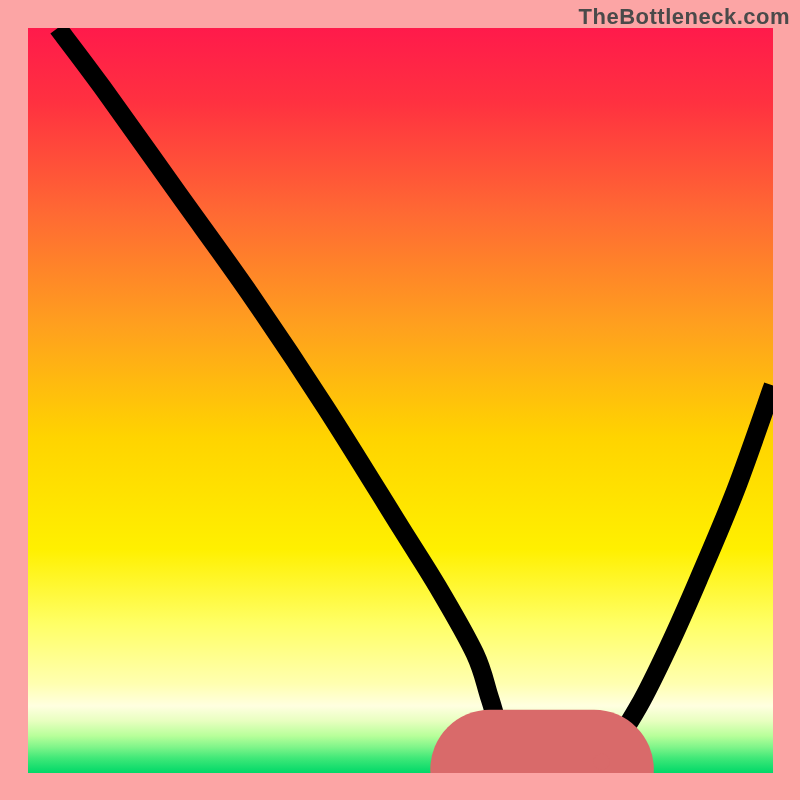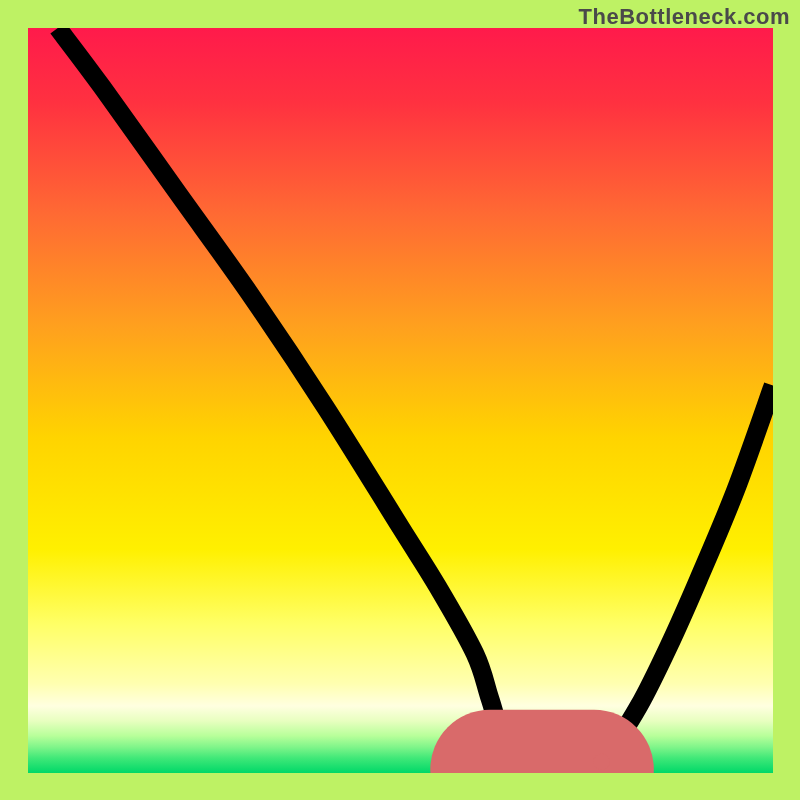--- a/index.html
+++ b/index.html
@@ -8,21 +8,21 @@
     width: 800px;
     height: 800px;
     background: #000;
     overflow: hidden;
     font-family: Arial, Helvetica, sans-serif;
   }
   .frame {
     position: relative;
     width: 800px;
     height: 800px;
-    background: #bef264;
+    background: #fca5a5;
   }
   .watermark {
     position: absolute;
     top: 4px;
     right: 10px;
     color: #4a4a4a;
     font-size: 22px;
     font-weight: 600;
     letter-spacing: 0.5px;
     z-index: 50;

